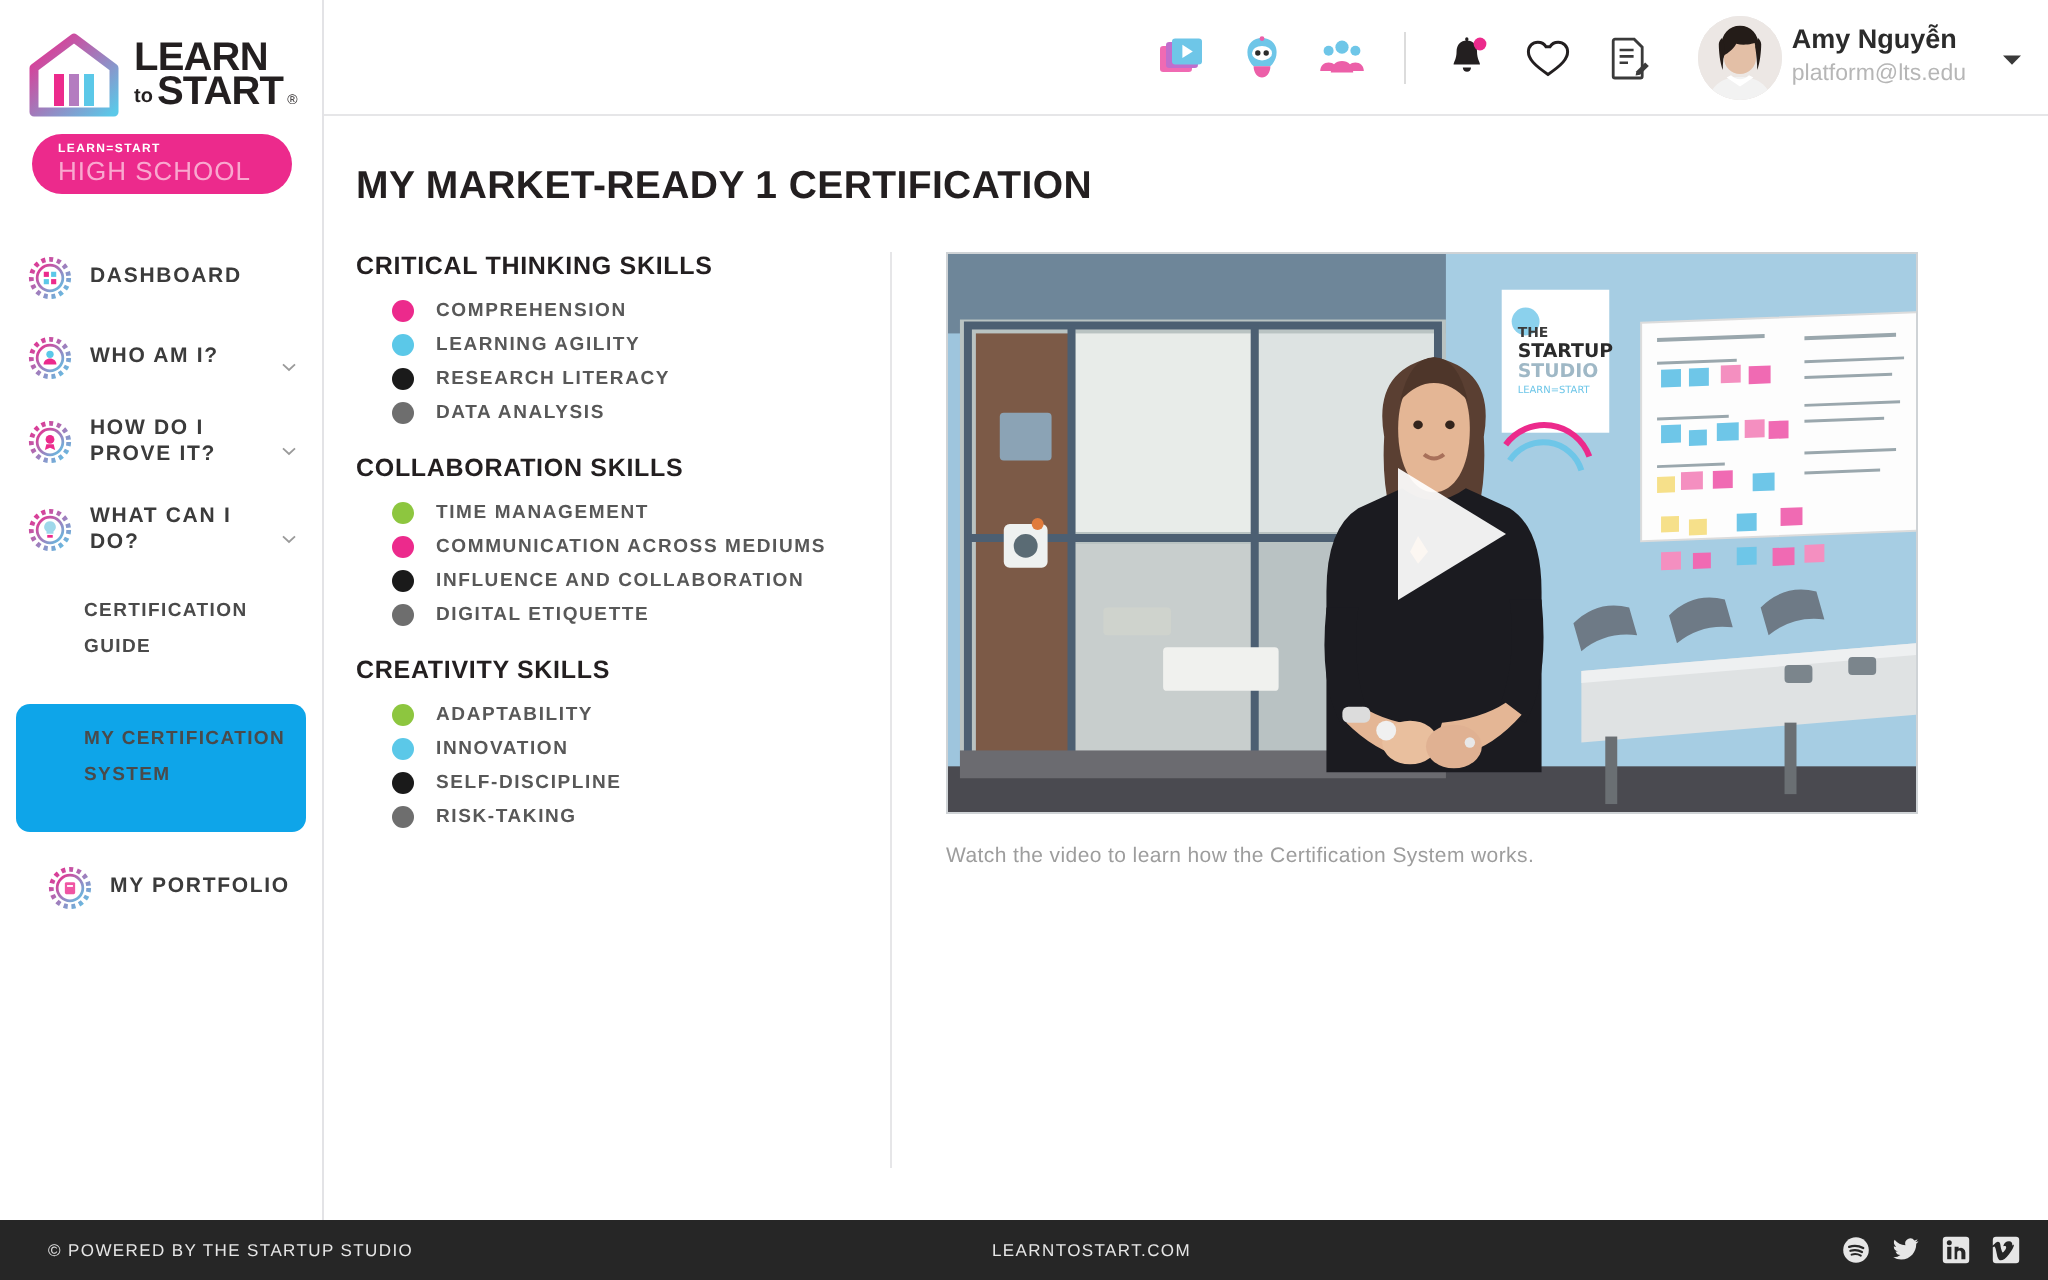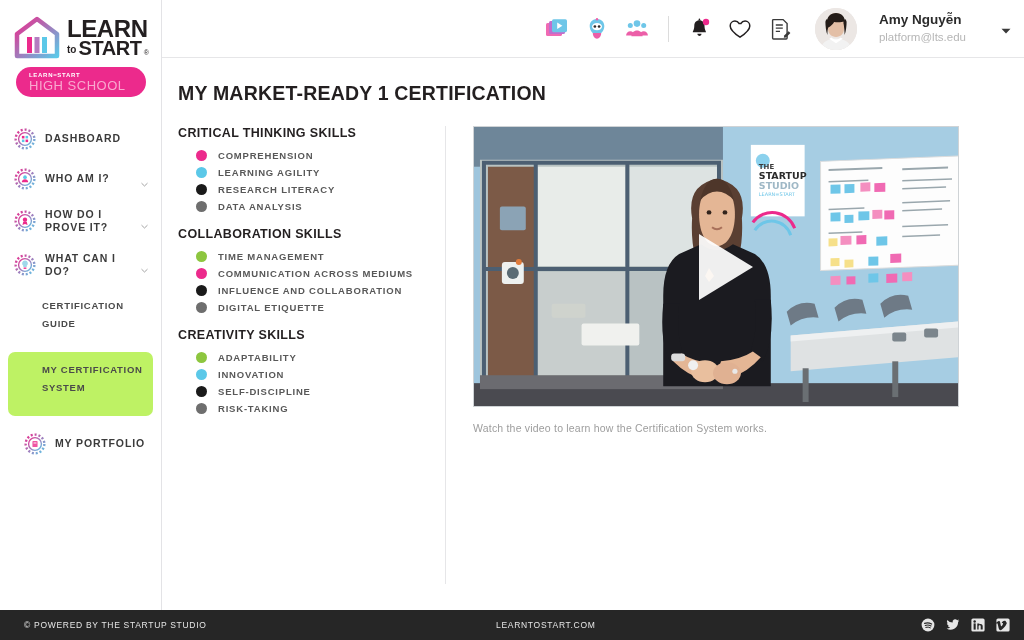--- a/index.html
+++ b/index.html
@@ -21,21 +21,21 @@
     flex: 0 0 162px;
     background: #ffffff;
     border-right: 1px solid #e3e3e6;
     padding-top: 8px;
   }
   .logo-wrap { padding: 8px 12px 0 14px; }
   .logo-top { display: flex; align-items: center; gap: 7px; }
   .logo-mark { width: 46px; height: 44px; flex: 0 0 46px; }
   .logo-type { line-height: 0.86; }
   .logo-learn {
-    font-size: 24px; font-weight: 700; letter-spacing: -0.4px; color: #231f20;
+    font-size: 20px; font-weight: 700; letter-spacing: -0.4px; color: #231f20;
   }
   .logo-start-row { display: flex; align-items: flex-end; gap: 2px; }
   .logo-to { font-size: 10px; font-weight: 700; color: #231f20; position: relative; top: -2px; }
   .logo-start { font-size: 20px; font-weight: 700; letter-spacing: -0.4px; color: #231f20; }
   .logo-reg { font-size: 7px; color: #231f20; position: relative; top: -1px; }
   .logo-badge {
     margin: 7px 0 0 2px;
     width: 130px; height: 30px;
     background: #ec2a8c;
     border-radius: 16px;
@@ -70,36 +70,36 @@
   .subnav-item {
     padding: 7px 10px 21px 34px;
     margin: 0 8px;
     border-radius: 7px;
     cursor: pointer;
   }
   .subnav-label {
     font-size: 9.5px; font-weight: 600; letter-spacing: 0.7px;
     color: #4a4a4a; text-transform: uppercase; line-height: 1.35;
   }
-  .subnav-item.active { background: #bef264; }
+  .subnav-item.active { background: #0ea5e9; }
 
   
   .main { flex: 1 1 auto; min-width: 0; display: flex; flex-direction: column; background: #fff; }
 
   .topbar {
     height: 58px; flex: 0 0 58px;
     border-bottom: 1px solid #e6e6e8;
     display: flex; align-items: center; justify-content: flex-end;
     padding-right: 12px;
   }
   .topicons { display: flex; align-items: center; gap: 14px; }
   .ticon { width: 26px; height: 26px; cursor: pointer; display: block; }
   .vdiv { width: 1px; height: 26px; background: #dcdcdc; margin: 0 4px; }
 
-  .user { display: flex; align-items: center; gap: 22px; margin-left: 22px; cursor: pointer; }
+  .user { display: flex; align-items: center; gap: 5px; margin-left: 22px; cursor: pointer; }
   .avatar {
     width: 42px; height: 42px; border-radius: 50%;
     overflow: hidden; flex: 0 0 42px; background: #e8e4e2;
   }
   .uname { font-size: 13.5px; font-weight: 700; color: #2b2b2b; line-height: 1.2; }
   .umail { font-size: 11.5px; color: #b6b6b6; line-height: 1.3; margin-top: 1px; }
   .caret { width: 12px; height: 12px; color: #3a3a3a; margin-left: 12px; }
 
   .content { flex: 1 1 auto; min-height: 0; padding: 24px 0 0 0; position: relative; }
   .page-title {

